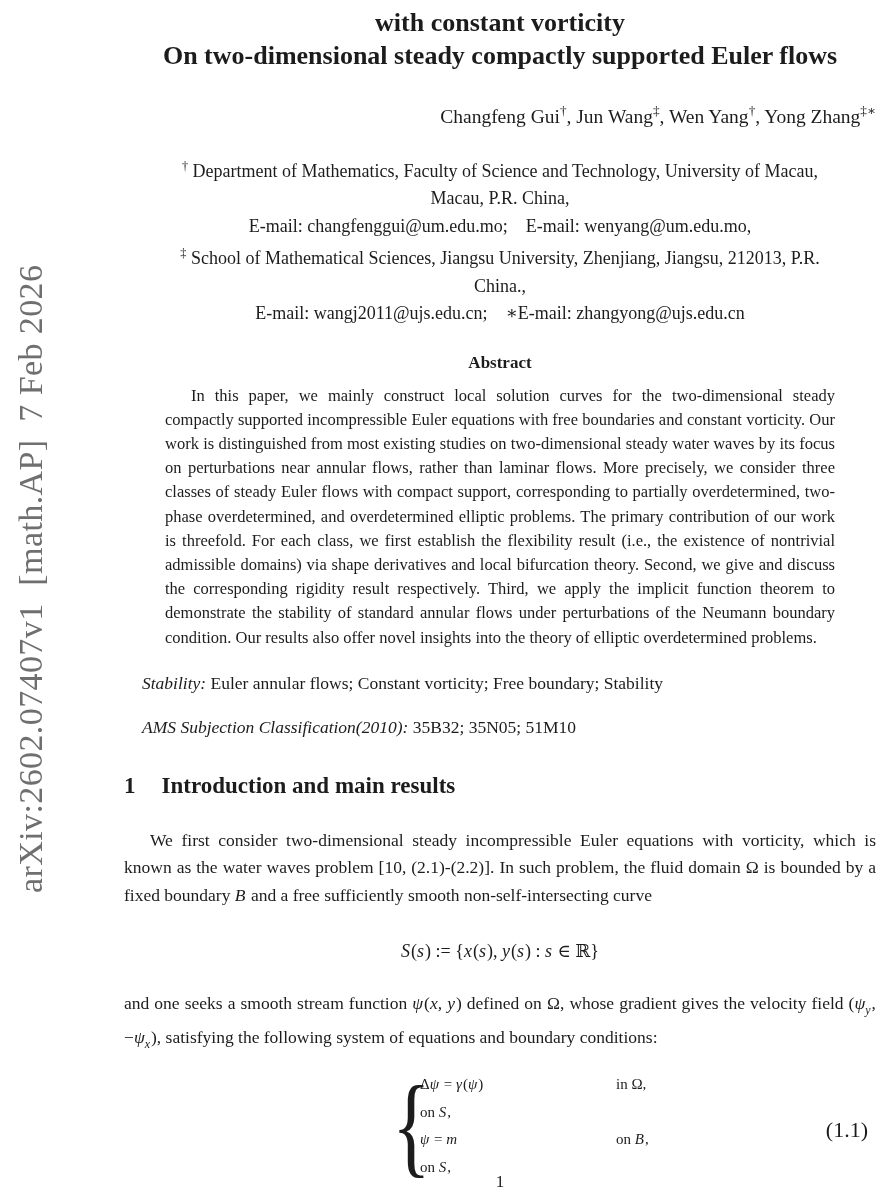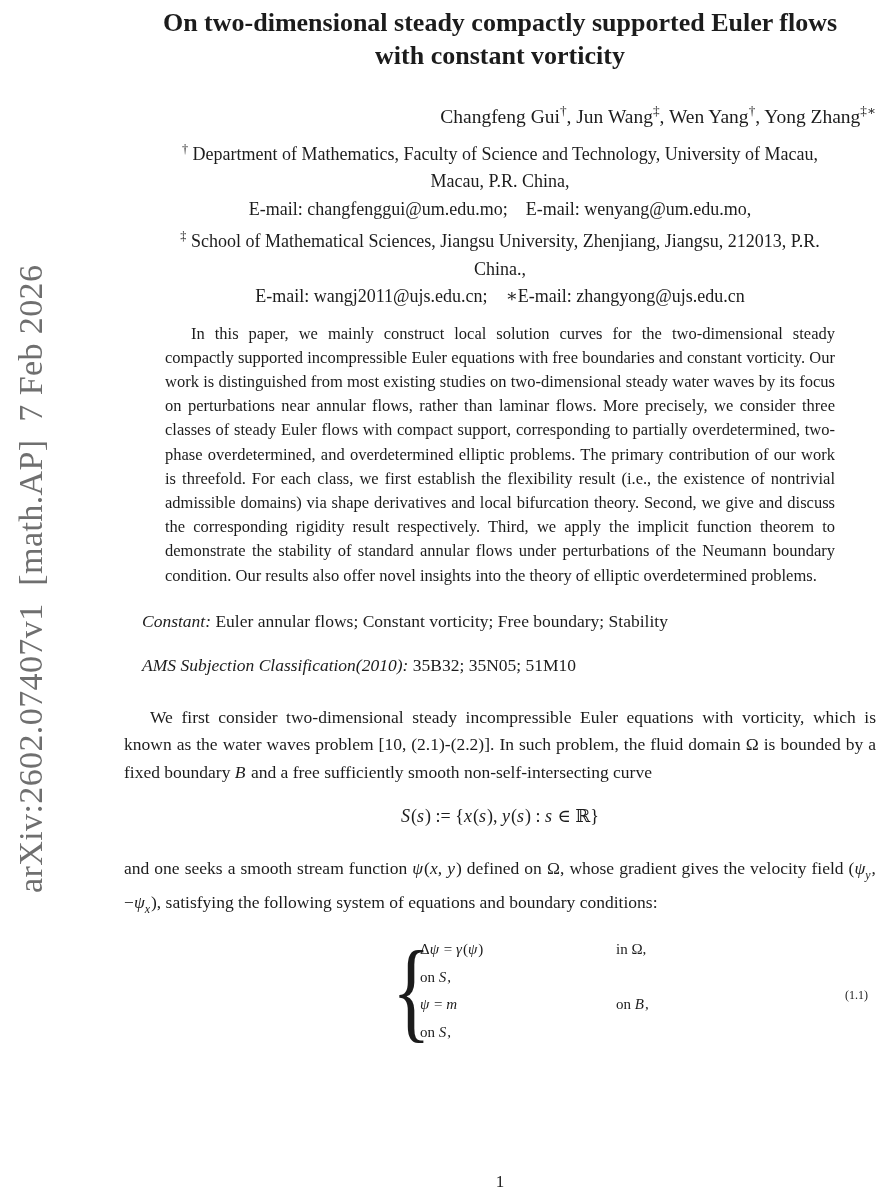--- a/index.html
+++ b/index.html
@@ -11,80 +11,84 @@
   .watermark {
     position:absolute; top:893px; left:12px;
     transform-origin:0 0; transform:rotate(-90deg);
     font-size:34px; color:#6f6f6f; white-space:pre; letter-spacing:0.4px;
   }
   .content { position:absolute; left:124px; top:0; width:752px; }
   .title { margin-top:6px; text-align:center; font-size:26px; font-weight:bold; line-height:33px; }
   .authors { margin-top:31px; text-align:right; font-size:19.5px; }
   sup { font-size:68%; }
   sub { font-size:68%; }
-  .affiliations { margin-top:8px; font-size:18px; line-height:27.5px; text-align:center; }
+  .affiliations { margin-top:25px; font-size:18px; line-height:27.5px; text-align:center; }
   .abstract-heading { margin-top:25px; text-align:center; font-size:17px; font-weight:bold; }
   .abstract-body {
     margin:11px 41px 0 41px; font-size:16.5px; line-height:24.2px;
     text-align:justify; text-indent:26px;
   }
   .kv-line { margin-top:23px; margin-left:18px; font-size:17.5px; }
   .kv-line.ams { }
   .kv-label { font-style:italic; }
   .section-heading { margin-top:35px; font-size:23px; font-weight:bold; }
   .section-number { margin-right:26px; }
   .para { margin-top:28px; font-size:17.5px; line-height:27.5px; text-align:justify; }
   .para.indent { text-indent:26px; }
-  .display-eq { margin-top:19px; text-align:center; font-size:18px; }
+  .display-eq { margin-top:31px; text-align:center; font-size:18px; }
   .scr { font-style:italic; }
   i { padding-right:1px; }
   .eq-wrap { position:relative; margin-top:13px; height:118px; }
   .brace {
     position:absolute; left:268px; top:-3px;
     font-size:112px; line-height:114px;
     transform:scaleX(0.72); transform-origin:left top;
   }
   .eqrows { position:absolute; left:296px; top:0; }
   .eqrow { display:grid; grid-template-columns:196px auto; font-size:15px; line-height:27.5px; }
-  .eqnum { position:absolute; right:8px; top:50%; transform:translateY(-50%); font-size:12px; }
+  .eqnum { position:absolute; right:8px; top:50%; transform:translateY(-50%); font-size:22px; }
   .page-number { position:absolute; top:1172px; left:0; right:0; text-align:center; font-size:17px; }
 </style>
 </head>
 <body>
 
 <div class="watermark">arXiv:2602.07407v1  [math.AP]  7 Feb 2026</div>
 
 <div class="content">
 
   <div class="title">
+    <div>with constant vorticity</div>
     <div>On two-dimensional steady compactly supported Euler flows</div>
-    <div>with constant vorticity</div>
   </div>
 
   <div class="authors">Changfeng Gui<sup>†</sup>, Jun Wang<sup>‡</sup>, Wen Yang<sup>†</sup>, Yong Zhang<sup>‡∗</sup></div>
 
   <div class="affiliations">
     <div><sup>†</sup> Department of Mathematics, Faculty of Science and Technology, University of Macau,<br>Macau, P.R. China,</div>
     <div>E-mail: changfenggui@um.edu.mo; &nbsp;&nbsp;&nbsp;E-mail: wenyang@um.edu.mo,</div>
     <div><sup>‡</sup> School of Mathematical Sciences, Jiangsu University, Zhenjiang, Jiangsu, 212013, P.R.<br>China.,</div>
     <div>E-mail: wangj2011@ujs.edu.cn; &nbsp;&nbsp;&nbsp;∗E-mail: zhangyong@ujs.edu.cn</div>
   </div>
 
+  <div class="abstract-heading">Abstract</div>
   <div class="abstract-body">In this paper, we mainly construct local solution curves for the two-dimensional steady compactly supported incompressible Euler equations with free boundaries and constant vorticity. Our work is distinguished from most existing studies on two-dimensional steady water waves by its focus on perturbations near annular flows, rather than laminar flows. More precisely, we consider three classes of steady Euler flows with compact support, corresponding to partially overdetermined, two-phase overdetermined, and overdetermined elliptic problems. The primary contribution of our work is threefold. For each class, we first establish the flexibility result (i.e., the existence of nontrivial admissible domains) via shape derivatives and local bifurcation theory. Second, we give and discuss the corresponding rigidity result respectively. Third, we apply the implicit function theorem to demonstrate the stability of standard annular flows under perturbations of the Neumann boundary condition. Our results also offer novel insights into the theory of elliptic overdetermined problems.</div>
 
   <div class="kv-line">
-    <span class="kv-label">Constant:</span>
+    <span class="kv-label">Stability:</span>
     <span>Euler annular flows; Constant vorticity; Free boundary; Stability</span>
   </div>
 
   <div class="kv-line ams">
     <span class="kv-label">AMS Subjection Classification(2010):</span>
     <span>35B32; 35N05; 51M10</span>
   </div>
 
+  <div class="section-heading">
+    <span class="section-number">1</span><span>Introduction and main results</span>
+  </div>
 
   <div class="para indent">We first consider two-dimensional steady incompressible Euler equations with vorticity, which is known as the water waves problem [10, (2.1)-(2.2)]. In such problem, the fluid domain Ω is bounded by a fixed boundary <i class="scr">B</i> and a free sufficiently smooth non-self-intersecting curve</div>
 
   <div class="display-eq"><i class="scr">S</i>(<i>s</i>) := {<i>x</i>(<i>s</i>), <i>y</i>(<i>s</i>) : <i>s</i> ∈ ℝ}</div>
 
   <div class="para">and one seeks a smooth stream function <i>ψ</i>(<i>x, y</i>) defined on Ω, whose gradient gives the velocity field (<i>ψ<sub>y</sub></i>, −<i>ψ<sub>x</sub></i>), satisfying the following system of equations and boundary conditions:</div>
 
   <div class="eq-wrap">
     <div class="brace">{</div>
     <div class="eqrows">

